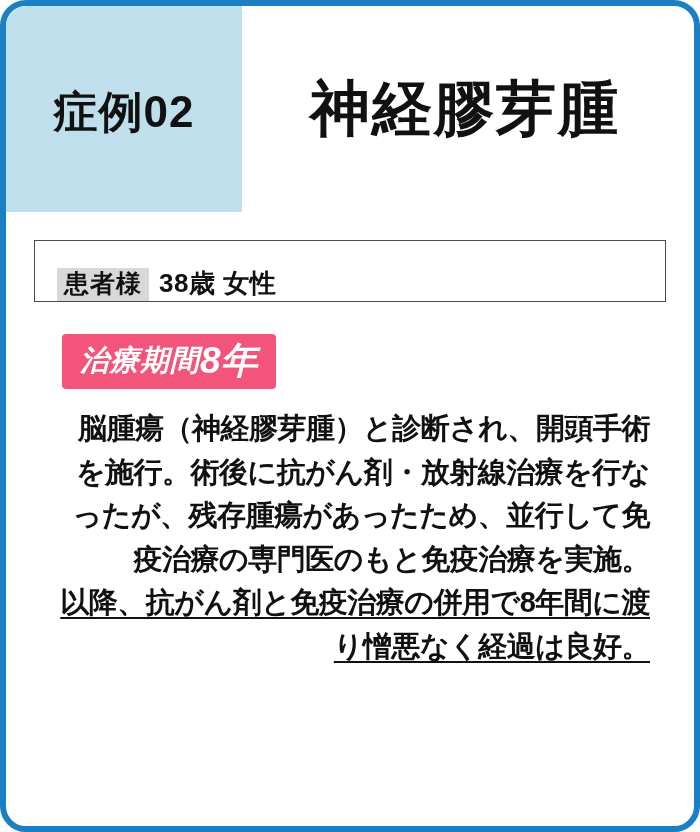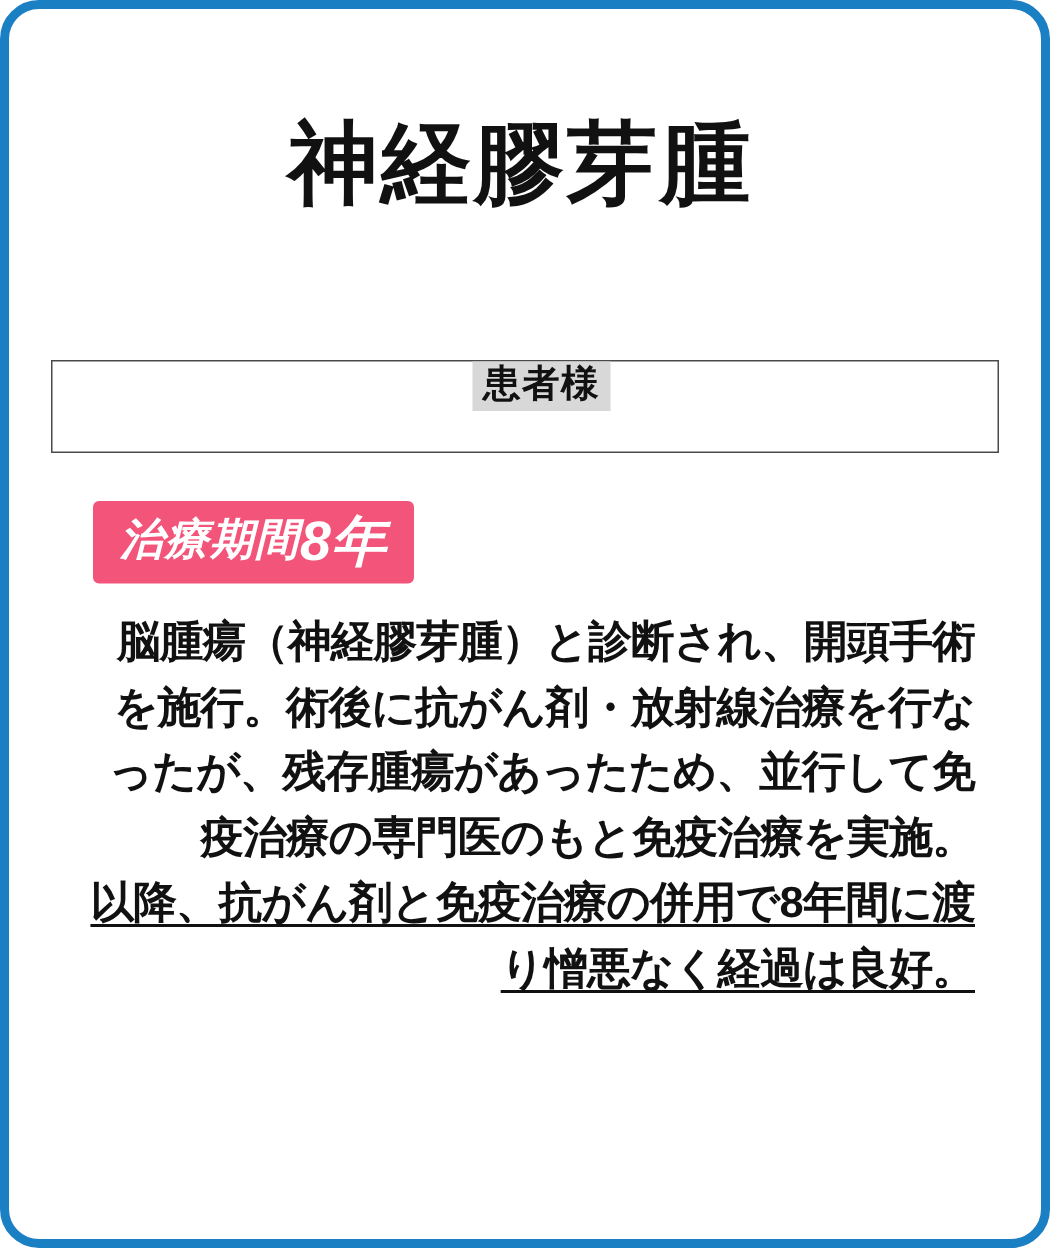--- a/index.html
+++ b/index.html
@@ -66,23 +66,22 @@
     padding-right: 6px;
   }
 
   
   .patient-box {
     box-sizing: border-box;
     margin: 28px 28px 0 28px;
     border: 1px solid #4a4a4a;
     height: 62px;
     display: flex;
-    align-items: center;
+    align-items: flex-end;
     padding-left: 22px;
-    flex-direction: column;
   }
   .patient-tag {
     background: #d8d8d8;
     color: #111111;
     font-size: 25px;
     font-weight: bold;
     padding: 3px 7px 5px 7px;
     line-height: 1;
     letter-spacing: 1px;
   }
@@ -138,25 +137,27 @@
     text-decoration-thickness: 2px;
   }
 </style>
 </head>
 <body>
 
 <div class="card">
   <div class="inner">
 
     <div class="header">
+      <div class="case-badge">症例02</div>
       <div class="disease-title">神経膠芽腫</div>
     </div>
 
     <div class="patient-box">
       <span class="patient-tag">患者様</span>
+      <span class="patient-info">38歳 女性</span>
     </div>
 
     <div class="duration-row">
       <span class="duration-pill">
         <span class="duration-label">治療期間</span><span class="duration-value">8年</span>
       </span>
     </div>
 
     <div class="body-text">
       <p>脳腫瘍（神経膠芽腫）と診断され、開頭手術を施行。術後に抗がん剤・放射線治療を行なったが、残存腫瘍があったため、並行して免疫治療の専門医のもと免疫治療を実施。</p>

